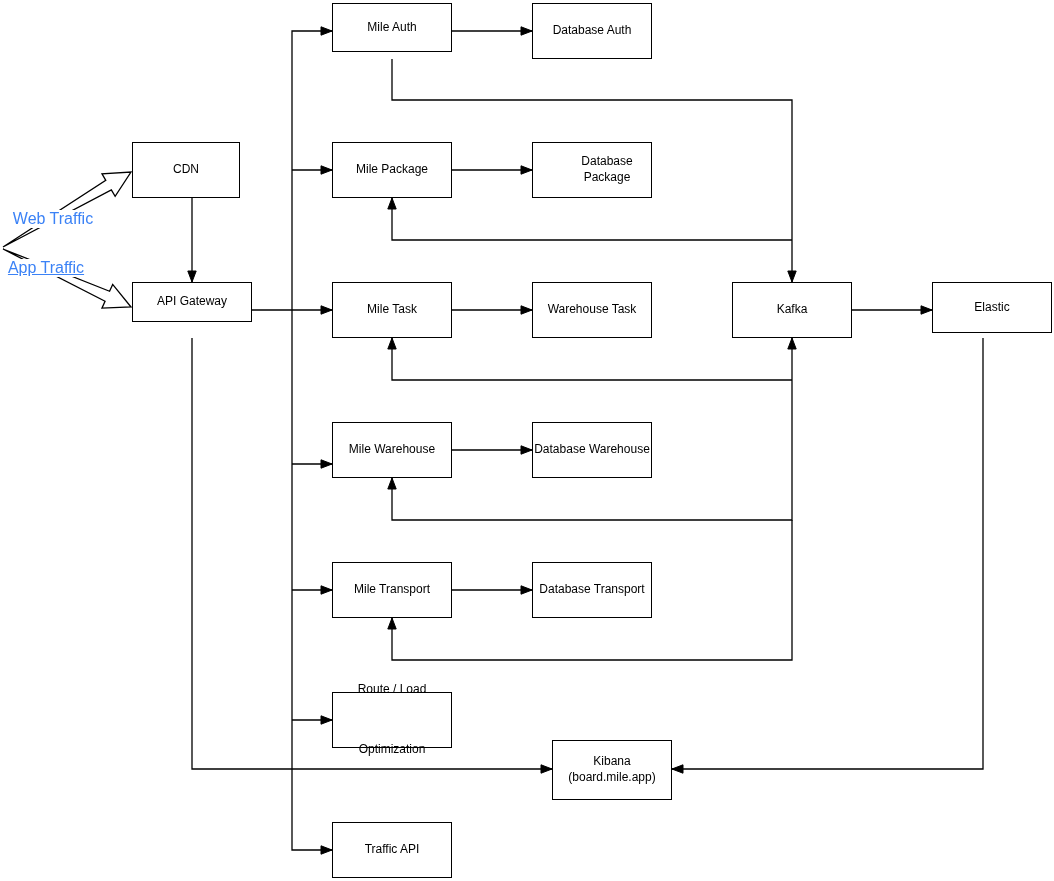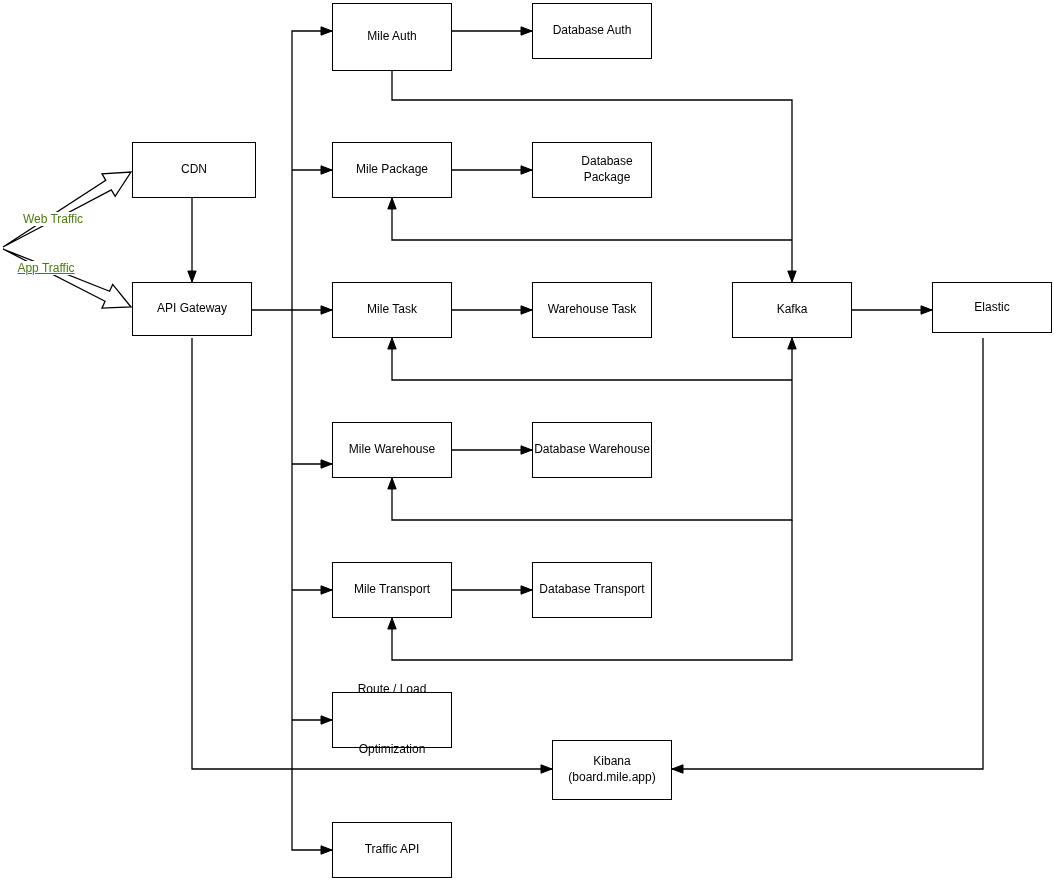--- a/index.html
+++ b/index.html
@@ -22,22 +22,22 @@
     justify-content:center;
     text-align:center;
     font-size:12px;
     line-height:1.3;
     color:#000000;
   }
   .edge-label{
     position:absolute;
     transform:translate(-50%,-50%);
     background:#ffffff;
-    font-size:12px;
-    color:#4d7c0f;
+    font-size:16px;
+    color:#3b82f6;
     padding:0 1px;
     white-space:nowrap;
   }
 </style>
 </head>
 <body>
 
 <div id="canvas">
   <svg id="edges" xmlns="http://www.w3.org/2000/svg">
       <polyline points="192,198 192,282" fill="none" stroke="#000000" stroke-width="1.3"></polyline>
@@ -81,27 +81,27 @@
       <polyline points="852,310 932,310" fill="none" stroke="#000000" stroke-width="1.3"></polyline>
       <polygon points="932,310 921,314.2 921,305.8" fill="#000000" stroke="#000000"></polygon>
       <polyline points="983,338 983,769 672,769" fill="none" stroke="#000000" stroke-width="1.3"></polyline>
       <polygon points="672,769 683,764.8 683,773.2" fill="#000000" stroke="#000000"></polygon>
       <polyline points="192,338 192,769 552,769" fill="none" stroke="#000000" stroke-width="1.3"></polyline>
       <polygon points="552,769 541,773.2 541,764.8" fill="#000000" stroke="#000000"></polygon>
       <polygon points="3,247 111.34772238291201,189.88960548645224 115.13932113427953,196.36060068878615 131,172 101.9951121295388,173.9278173206953 105.78671088090631,180.39881252302922" fill="#ffffff" stroke="#000000" stroke-width="1.3"></polygon>
       <polygon points="3,249 105.04779852900708,301.27870304834704 101.95232070068738,308.1101023936043 131,307 112.683310505529,284.4279179967125 109.58783267720929,291.25931734196973" fill="#ffffff" stroke="#000000" stroke-width="1.3"></polygon>
     </svg>
   <div id="nodes">
-      <div class="node" style="left: 132px; top: 142px; width: 124px; height: 56px;">
+      <div class="node" style="left: 132px; top: 142px; width: 108px; height: 56px;">
         <span>CDN</span>
       </div>
-      <div class="node" style="left: 132px; top: 282px; width: 120px; height: 54px;">
+      <div class="node" style="left: 132px; top: 282px; width: 120px; height: 40px;">
         <span>API Gateway</span>
       </div>
-      <div class="node" style="left: 332px; top: 3px; width: 120px; height: 68px;">
+      <div class="node" style="left: 332px; top: 3px; width: 120px; height: 49px;">
         <span>Mile Auth</span>
       </div>
       <div class="node" style="left: 532px; top: 3px; width: 120px; height: 56px;">
         <span>Database Auth</span>
       </div>
       <div class="node" style="left: 332px; top: 142px; width: 120px; height: 56px;">
         <span>Mile Package</span>
       </div>
       <div class="node" style="left: 532px; top: 142px; width: 120px; height: 56px; padding-left: 30px;">
         <span>Database Package</span>

